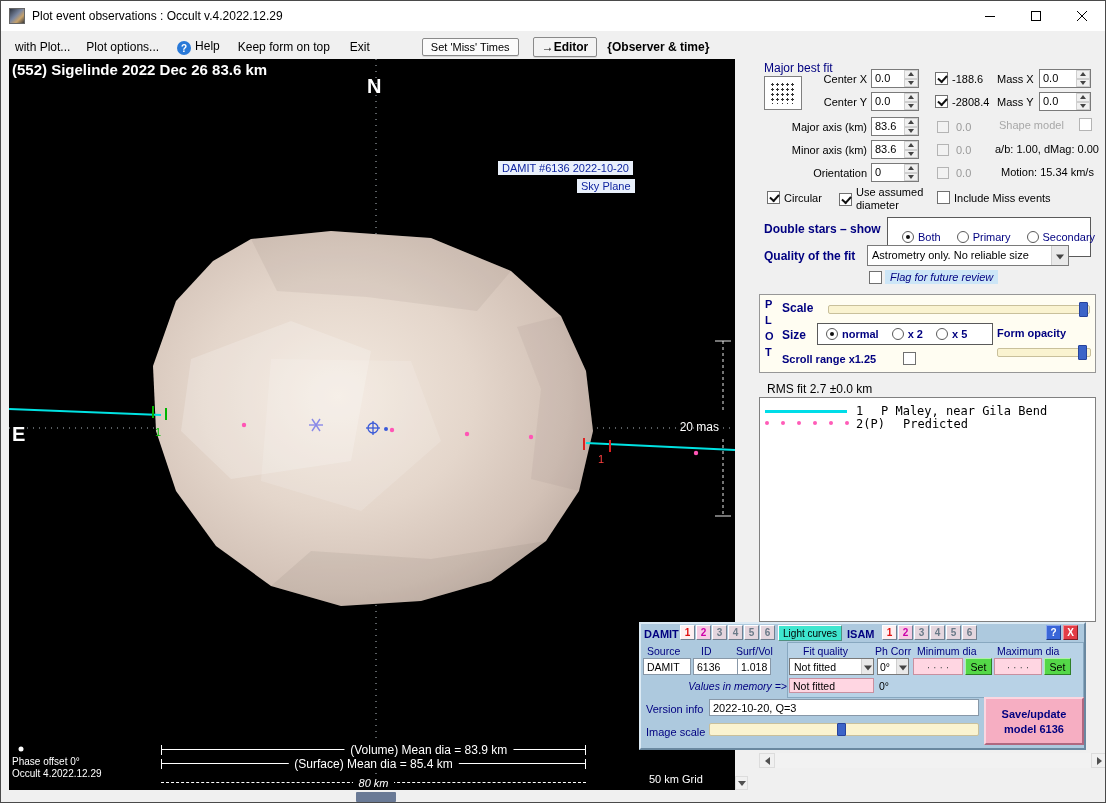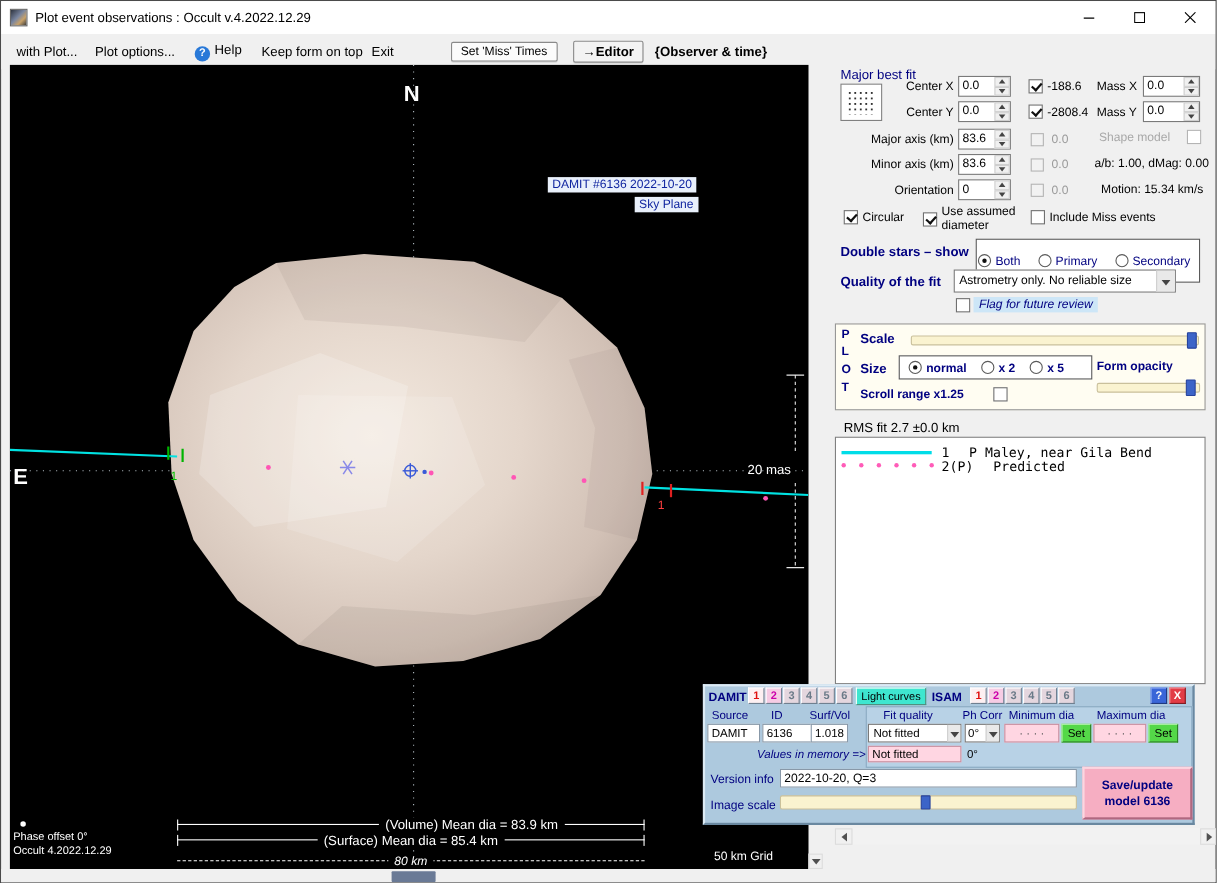--- a/index.html
+++ b/index.html
@@ -130,21 +130,21 @@
     </div>
   </div>
 
   <div class="menubar">
     <span style="margin-left:14px">with Plot...</span>
     <span style="margin-left:16px">Plot options...</span>
     <span style="margin-left:18px">
       <span class="help-q">?</span><span>Help</span>
     </span>
     <span style="margin-left:18px">Keep form on top</span>
-    <span style="margin-left:8px">Exit</span>
+    <span style="margin-left:20px">Exit</span>
     <span class="mbtn" style="margin-left:52px">Set 'Miss' Times</span>
     <span class="mbtn editor" style="margin-left:14px">→Editor</span>
     <span style="margin-left:10px; font-weight:bold">{Observer &amp; time}</span>
   </div>
 
   <div class="plot-area">
     <svg class="abs" style="left:0;top:0" width="726" height="732" viewBox="0 0 726 732">
       <defs>
         <radialGradient id="astg" cx="42%" cy="44%" r="62%">
           <stop offset="0%" stop-color="#f3e9df"></stop>
@@ -197,20 +197,21 @@
       <circle cx="377" cy="370" r="2" fill="#3a5ad8"></circle>
       <g stroke="#e8e8e8" stroke-width="1">
         <line x1="706" y1="282" x2="722" y2="282"></line>
         <line x1="714" y1="282" x2="714" y2="352" stroke-dasharray="3 3"></line>
         <line x1="714" y1="380" x2="714" y2="457" stroke-dasharray="3 3"></line>
         <line x1="706" y1="457" x2="722" y2="457"></line>
       </g>
       <circle cx="12" cy="690" r="2.5" fill="#ffffff"></circle>
     </svg>
 
+    <div class="txt ptitle1" style="left:3px;top:2px">(552) Sigelinde  2022 Dec 26   83.6 km</div>
     <div class="txt pNE" style="left:358px;top:16px">N</div>
     <div class="txt pNE" style="left:3px;top:364px">E</div>
     <div class="tag" style="left:489px;top:102px">DAMIT #6136 2022-10-20</div>
     <div class="tag" style="left:568px;top:120px">Sky Plane</div>
     <div class="txt" style="left:660px;top:361px;width:50px;text-align:right;font-size:12px">20 mas</div>
 
     <div class="meas" style="left:152px;top:690px;width:425px">
       <span class="mtxt" style="left:63%">(Volume) Mean dia = 83.9 km</span>
     </div>
     <div class="meas" style="left:152px;top:704px;width:425px">
@@ -306,21 +307,21 @@
   <div class="lbl" style="left:1000px;top:165px">Motion: 15.34 km/s</div>
 
   <div class="cb checked" style="left:766px;top:190px"></div>
   <div class="lbl" style="left:783px;top:191px">Circular</div>
   <div class="cb checked" style="left:838px;top:192px"></div>
   <div class="lbl" style="left:855px;top:185px;width:70px;white-space:normal;line-height:1.15">Use assumed diameter</div>
   <div class="cb" style="left:936px;top:190px"></div>
   <div class="lbl" style="left:953px;top:191px">Include Miss events</div>
 
   <div class="sec" style="left:763px;top:221px">Double stars – show</div>
-  <div class="box" style="left:886px;top:216px;width:204px;height:40px;display:flex;align-items:center;gap:16px;padding-left:1px">
+  <div class="box" style="left:886px;top:216px;width:204px;height:40px;display:flex;align-items:center;gap:16px;padding-left:14px">
     <span style="font-size:11px;color:#000080;white-space:nowrap"><span class="rad sel"></span><span>Both</span></span>
     <span style="font-size:11px;color:#000080;white-space:nowrap"><span class="rad"></span><span>Primary</span></span>
     <span style="font-size:11px;color:#000080;white-space:nowrap"><span class="rad"></span><span>Secondary</span></span>
   </div>
 
   <div class="sec" style="left:763px;top:248px">Quality of the fit</div>
   <div class="combo" style="left:866px;top:244px;width:202px;height:21px">
     <span class="cv">Astrometry only. No reliable size</span>
     <span class="ca"></span>
   </div>

